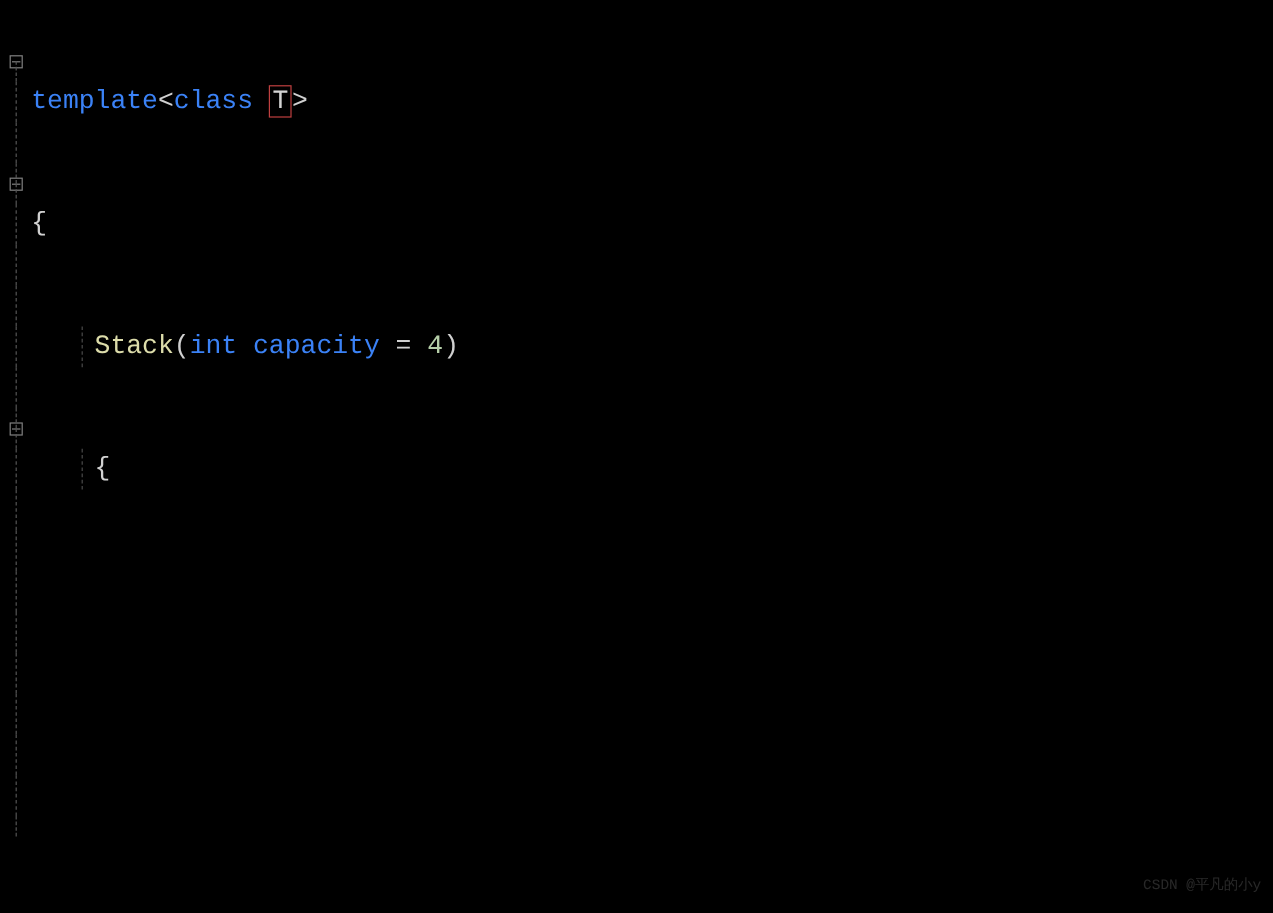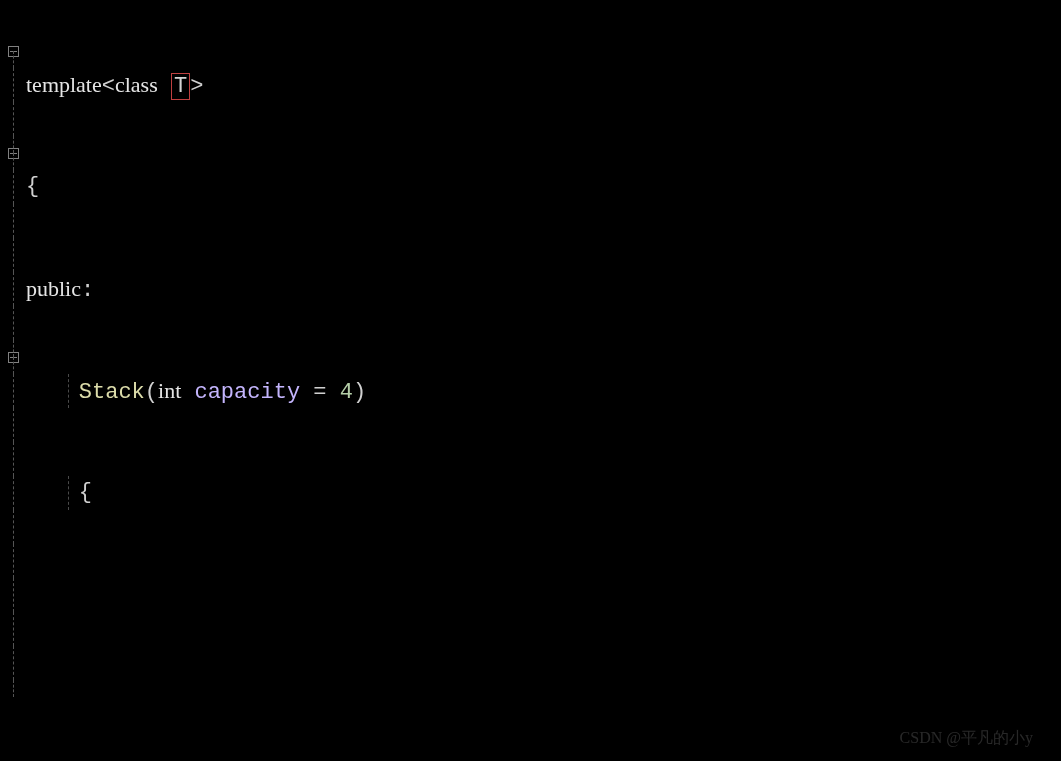--- a/index.html
+++ b/index.html
@@ -60,38 +60,38 @@
     .line {
       height: 34px;
       position: relative;
     }
     .indent-guide {
       position: absolute;
       top: 0;
       bottom: 0;
       border-left: 1px dashed #4a4a4a;
     }
-    .kw-blue { color: #e5e5e5; font-family: Liberation Serif, serif; }
+    .kw-blue { color: #3b82f6; }
     .kw-green { color: #4ec9b0; }
     .fn-yellow { color: #dcdcaa; }
-    .type-gray { color: #c4b5fd; }
+    .type-gray { color: #3b82f6; }
     .ident { color: #d4d4d4; }
     .lit-num { color: #b5cea8; }
     .plain { color: #d0d0d0; }
     .red-box {
       border: 1px solid #c04040;
       padding: 0 2px;
     }
     .watermark {
       position: absolute;
-      right: 28px;
+      right: 10px;
       bottom: 6px;
       color: rgba(220,220,220,0.18);
-      font-size: 16px;
-      font-family: Liberation Serif, serif;
+      font-size: 12px;
+      font-family: Liberation Mono, monospace;
     }
   </style>
 </head>
 <body>
 
 <div class="editor">
   <div class="gutter">
     <div class="gutter-cell"></div>
     <div class="gutter-cell">
         <div class="fold-box"></div>
@@ -156,21 +156,20 @@
         <div class="guide-line guide-full"></div>
       </div>
     <div class="gutter-cell">
         <div class="guide-line guide-top"></div>
       </div>
   </div>
 
   <div class="code">
     <div class="line"><span class="kw-blue">template</span><span class="plain">&lt;</span><span class="kw-blue">class</span><span class="plain"> </span><span class="red-box"><span class="ident">T</span></span><span class="plain">&gt;</span></div>
     <div class="line"><span class="plain">{</span></div>
-    <div class="line"><span class="kw-blue">public</span><span class="plain">:</span></div>
     <div class="line"><div class="indent-guide" style="left:42px"></div><span>    </span><span class="fn-yellow">Stack</span><span class="plain">(</span><span class="kw-blue">int</span><span> </span><span class="type-gray">capacity</span><span class="plain"> = </span><span class="lit-num">4</span><span class="plain">)</span></div>
     <div class="line"><div class="indent-guide" style="left:42px"></div>    <span class="plain">{</span></div>
     
     
     
     
     
     
     
     

